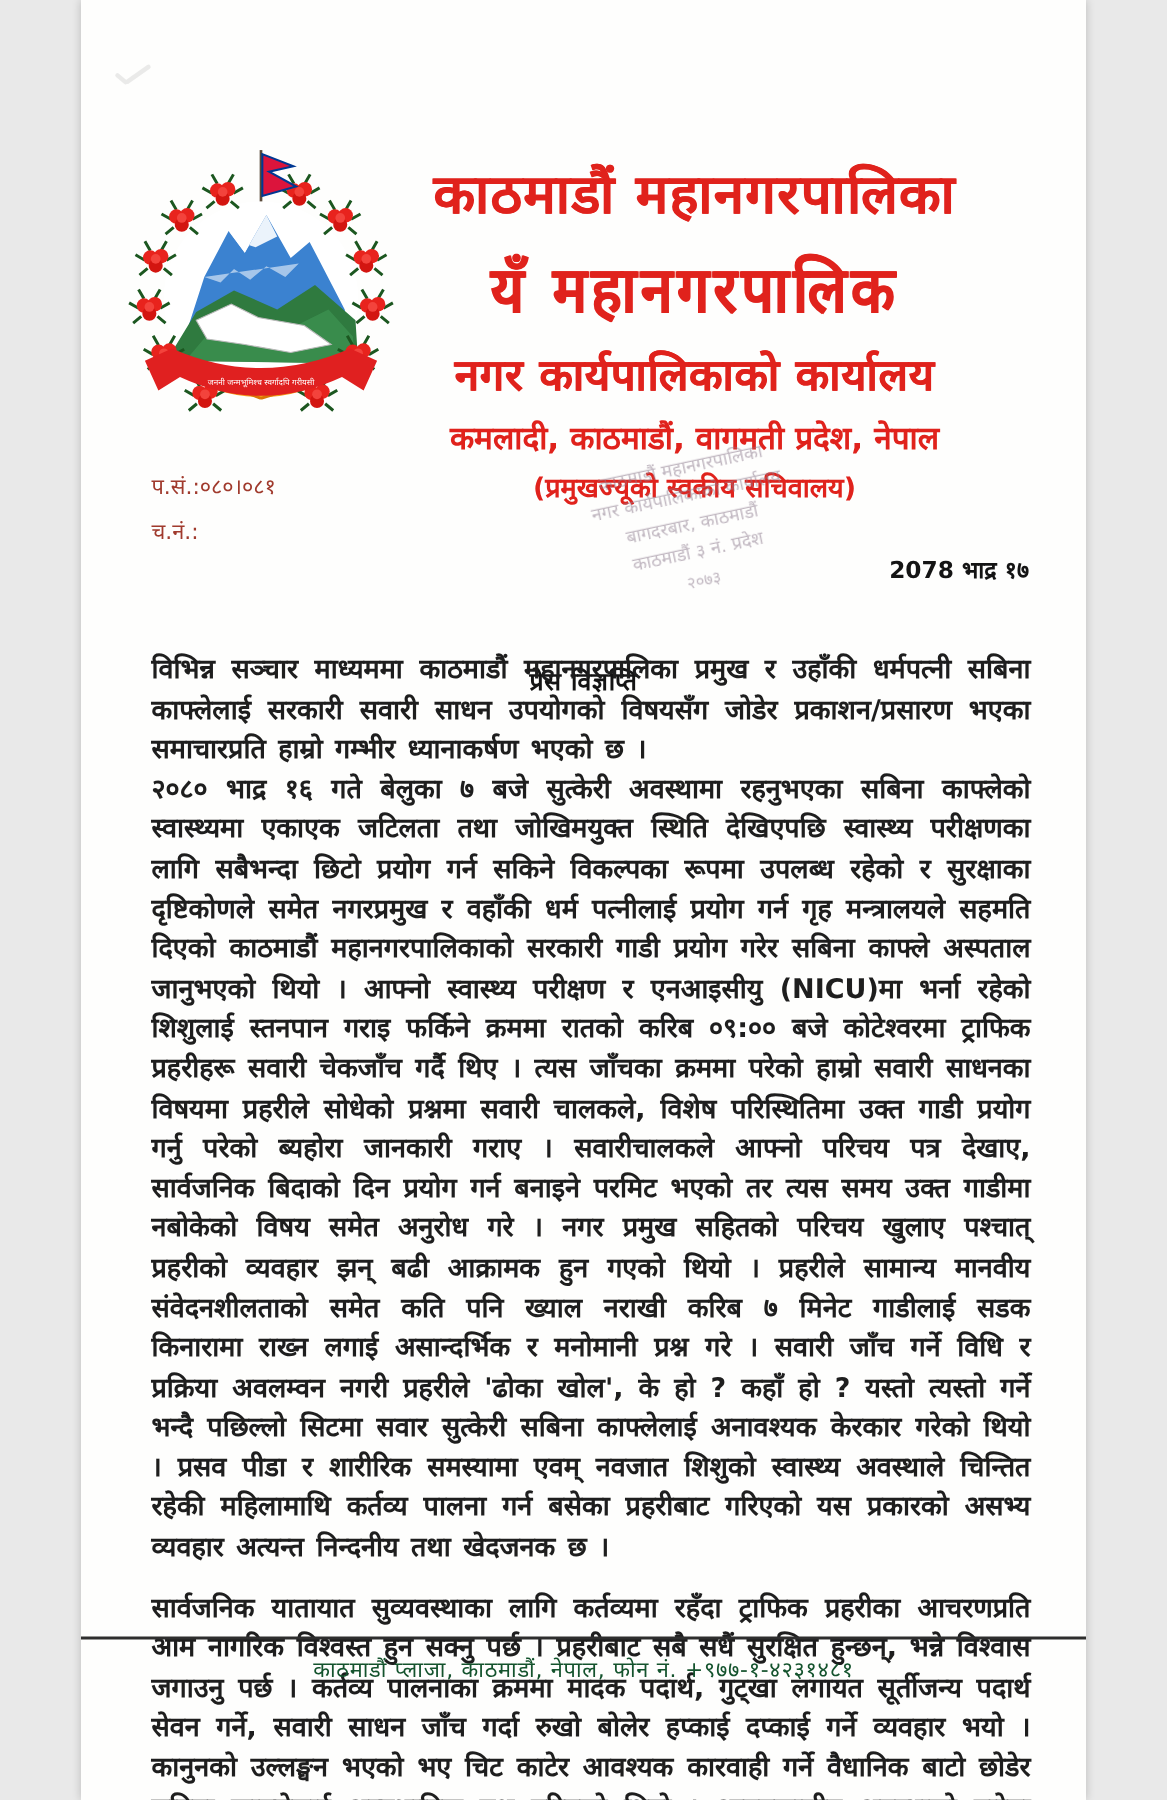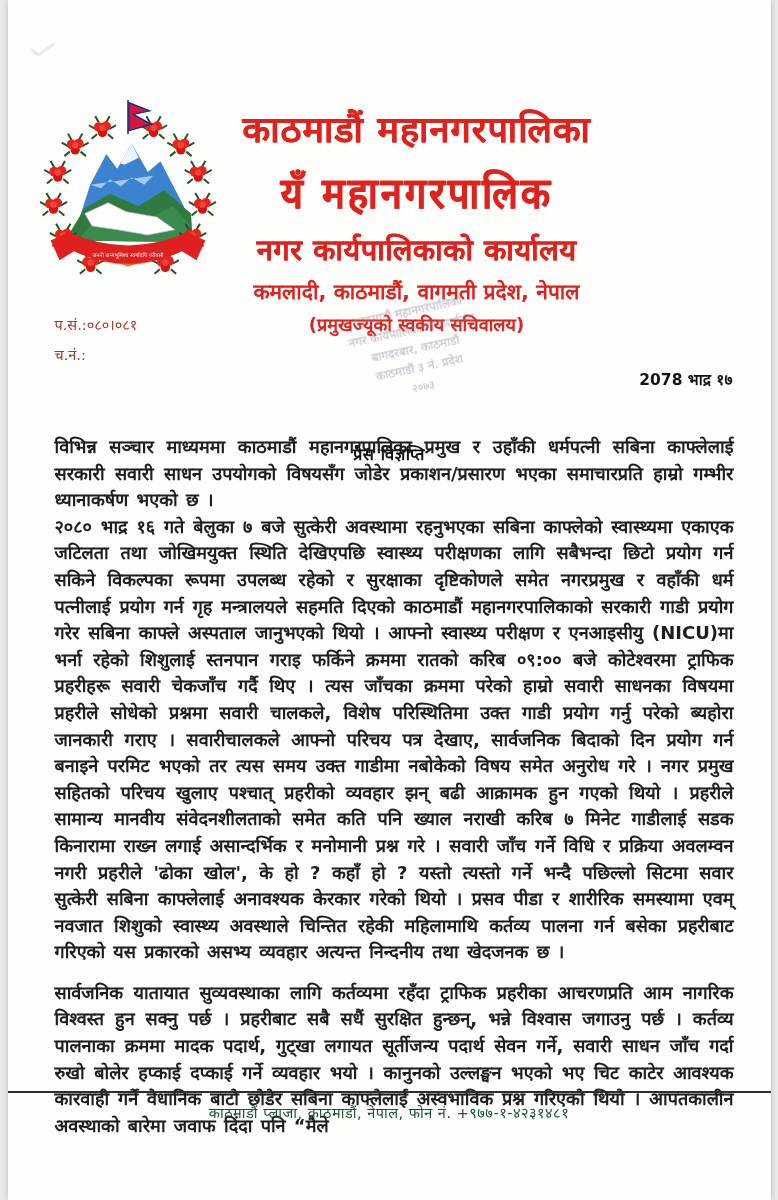--- a/index.html
+++ b/index.html
@@ -1,18 +1,18 @@
 <!DOCTYPE html>
 <html><head>
 <meta charset="utf-8">
 <style>
   html,body{margin:0;padding:0;background:#e9e9e9;}
   .page{
     position:relative;
-    width:763px;height:1200px;
+    width:670px;height:1200px;
     margin:0 auto;
     background:#fefefd;
     font-family:"DejaVu Sans", sans-serif;
     overflow:hidden;
     box-shadow:0 0 6px rgba(0,0,0,.2);
   }
   
   .pen-tick{
     position:absolute;left:22px;top:42px;width:26px;height:18px;opacity:.14;
   }

